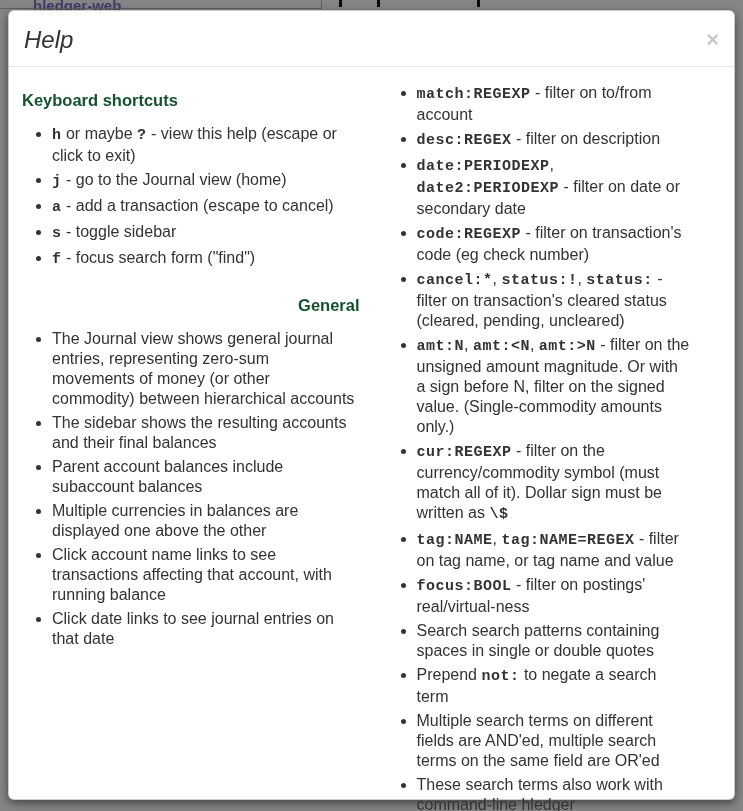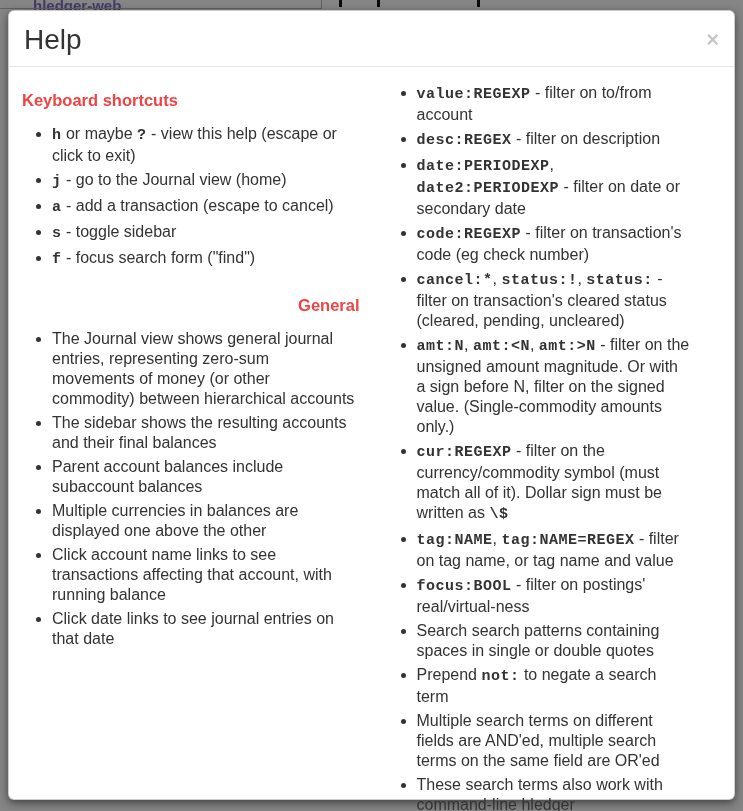--- a/index.html
+++ b/index.html
@@ -35,38 +35,38 @@
   .modal {
     position: absolute; left: 8px; top: 10px;
     width: 727px; height: 790px;
     background: #fff;
     border: 1px solid rgba(0,0,0,0.2);
     border-radius: 6px;
     box-shadow: 0 3px 9px rgba(0,0,0,0.5);
   }
   .modal-header { padding: 15px 15px 13px; border-bottom: 1px solid #e5e5e5; }
   .modal-title {
-    margin: 0; font-size: 28px; font-weight: 500;
-    line-height: 27px; color: #333;
+    margin: 0; font-size: 24px; font-weight: 500;
+    line-height: 27px; color: #333; font-style: italic;
   }
   .close {
     float: right; margin-top: 3px;
     background: none; border: 0; padding: 0;
     font-size: 22px; font-weight: bold; line-height: 1;
     color: #000; opacity: 0.22; cursor: pointer;
     font-family: "Liberation Sans", sans-serif;
   }
 
   .modal-body { display: flex; padding: 12px 13px 15px; font-size: 16px; }
   .col { flex: 1 1 50%; min-width: 0; }
   .col-left  { padding-right: 12px; }
   .col-right { padding-left: 15px; padding-right: 27px; }
 
   .section-heading {
-    font-size: 16.5px; font-weight: bold; color: #ef4444;
+    font-size: 16.5px; font-weight: bold; color: #14532d;
     margin: 12px 0 14px;
   }
   .col .section-heading:not(:first-child) { margin-top: 26px; text-align: right; }
 
   ul.help-list { margin: 0 0 10px; padding-left: 26px; }
   ul.help-list li { line-height: 20px; margin: 4px; color: #333; }
 
   code {
     font-family: "Liberation Mono", monospace;
     font-weight: bold;
@@ -108,21 +108,21 @@
           <li><span>The Journal view shows general journal entries, representing zero-sum movements of money (or other commodity) between hierarchical accounts</span></li>
           <li><span>The sidebar shows the resulting accounts and their final balances</span></li>
           <li><span>Parent account balances include subaccount balances</span></li>
           <li><span>Multiple currencies in balances are displayed one above the other</span></li>
           <li><span>Click account name links to see transactions affecting that account, with running balance</span></li>
           <li><span>Click date links to see journal entries on that date</span></li>
         </ul>
       </div>
     <div class="col col-right">
         <ul class="help-list">
-          <li><code>value:REGEXP</code><span> - filter on to/from account</span></li>
+          <li><code>match:REGEXP</code><span> - filter on to/from account</span></li>
           <li><code>desc:REGEX</code><span> - filter on description</span></li>
           <li><code>date:PERIODEXP</code><span>, </span><code>date2:PERIODEXP</code><span> - filter on date or secondary date</span></li>
           <li><code>code:REGEXP</code><span> - filter on transaction's code (eg check number)</span></li>
           <li><code>cancel:*</code><span>, </span><code>status:!</code><span>, </span><code>status:</code><span> - filter on transaction's cleared status (cleared, pending, uncleared)</span></li>
           <li><code>amt:N</code><span>, </span><code>amt:&lt;N</code><span>, </span><code>amt:&gt;N</code><span> - filter on the unsigned amount magnitude. Or with a sign before N, filter on the signed value. (Single-commodity amounts only.)</span></li>
           <li><code>cur:REGEXP</code><span> - filter on the currency/commodity symbol (must match all of it). Dollar sign must be written as </span><code>\$</code></li>
           <li><code>tag:NAME</code><span>, </span><code>tag:NAME=REGEX</code><span> - filter on tag name, or tag name and value</span></li>
           <li><code>focus:BOOL</code><span> - filter on postings' real/virtual-ness</span></li>
           <li><span>Search search patterns containing spaces in single or double quotes</span></li>
           <li><span>Prepend </span><code>not:</code><span> to negate a search term</span></li>

